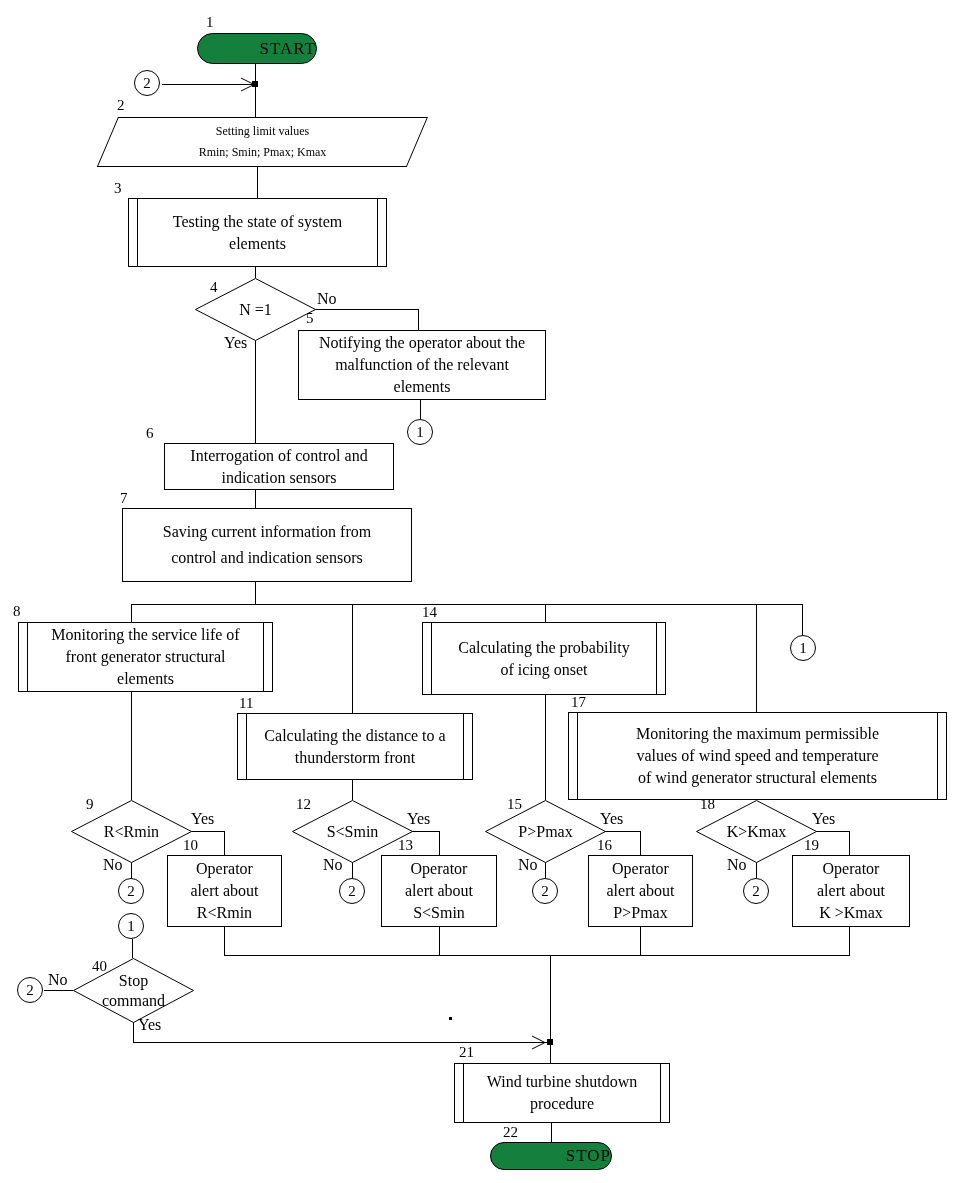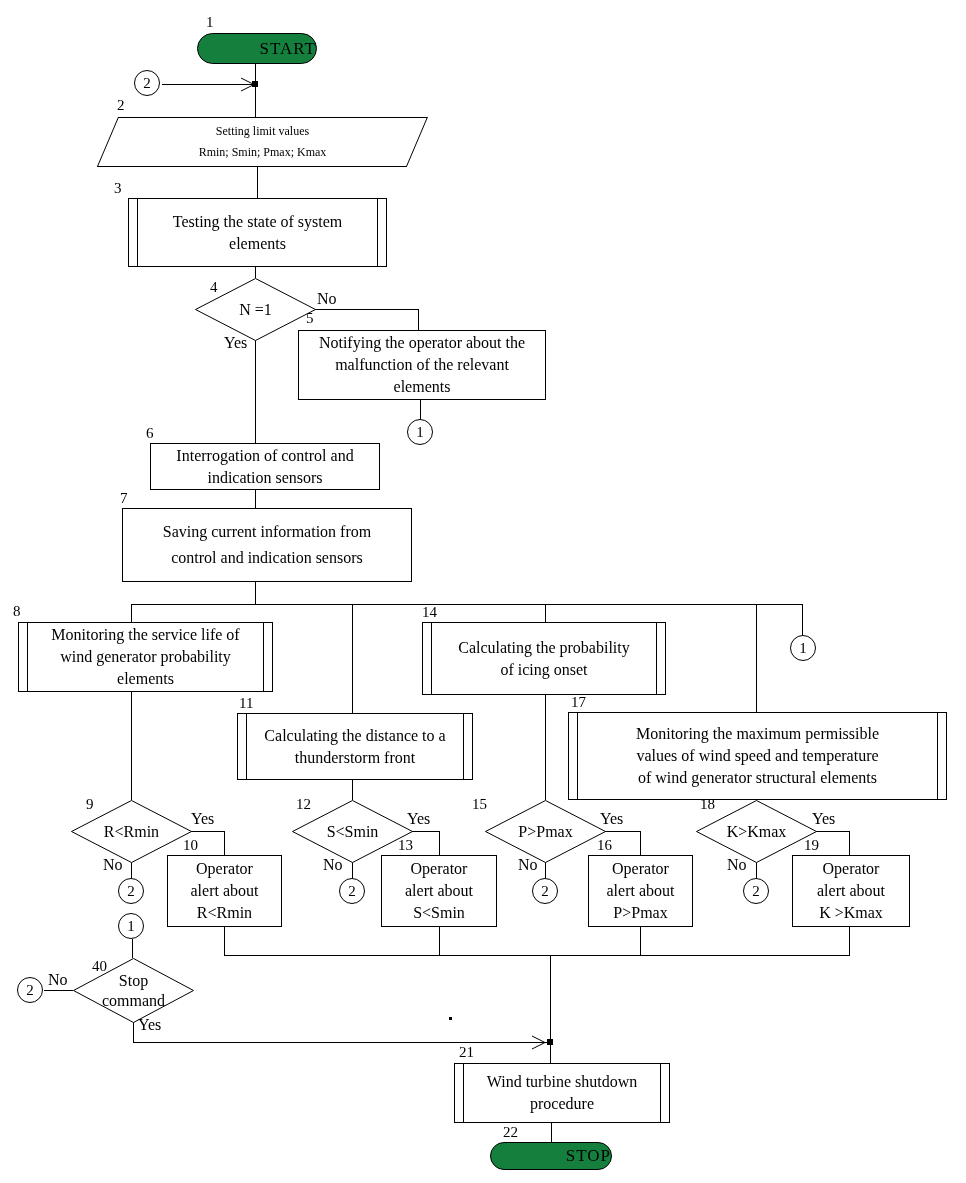--- a/index.html
+++ b/index.html
@@ -106,35 +106,35 @@
       <polygon points="60.5,0.5 120.5,31.5 60.5,62.5 0.5,31.5" fill="#fff" stroke="#000" stroke-width="1"></polygon>
     </svg>
   <div class="diatxt" style="left:195px;top:278px;width:121px;height:63px;">N =1</div>
 
   <div class="box" style="left:298px;top:330px;width:248px;height:70px;">
     <div>Notifying the operator about the</div>
     <div>malfunction of the relevant</div>
     <div>elements</div>
   </div>
 
-  <div class="box" style="left:150px;top:443px;width:230px;height:47px;">
+  <div class="box" style="left:164px;top:443px;width:230px;height:47px;">
     <div>Interrogation of control and</div>
     <div>indication sensors</div>
   </div>
 
   <div class="box" style="left:122px;top:508px;width:290px;height:74px;line-height:26px;">
     <div>Saving current information from</div>
     <div>control and indication sensors</div>
   </div>
 
   <div class="box" style="left:18px;top:622px;width:255px;height:70px;">
     <div class="bar l"></div>
     <div class="bar r"></div>
     <div>Monitoring the service life of</div>
-    <div>wind generator probability</div>
+    <div>front generator structural</div>
     <div>elements</div>
   </div>
 
   <div class="box" style="left:237px;top:713px;width:236px;height:67px;">
     <div class="bar l"></div>
     <div class="bar r"></div>
     <div>Calculating the distance to a</div>
     <div>thunderstorm front</div>
   </div>
 
@@ -230,21 +230,21 @@
   <div class="idn" style="left:306px;top:310px;">5</div>
   <div class="idn" style="left:146px;top:425px;">6</div>
   <div class="idn" style="left:120px;top:490px;">7</div>
   <div class="idn" style="left:13px;top:603px;">8</div>
   <div class="idn" style="left:86px;top:796px;">9</div>
   <div class="idn" style="left:183px;top:837px;">10</div>
   <div class="idn" style="left:239px;top:695px;">11</div>
   <div class="idn" style="left:296px;top:796px;">12</div>
   <div class="idn" style="left:398px;top:837px;">13</div>
   <div class="idn" style="left:422px;top:604px;">14</div>
-  <div class="idn" style="left:472px;top:796px;">15</div>
+  <div class="idn" style="left:507px;top:796px;">15</div>
   <div class="idn" style="left:597px;top:837px;">16</div>
   <div class="idn" style="left:571px;top:694px;">17</div>
   <div class="idn" style="left:700px;top:796px;">18</div>
   <div class="idn" style="left:804px;top:837px;">19</div>
   <div class="idn" style="left:92px;top:958px;">40</div>
   <div class="idn" style="left:459px;top:1044px;">21</div>
   <div class="idn" style="left:503px;top:1124px;">22</div>
 
   <div class="elb" style="left:317px;top:290px;">No</div>
   <div class="elb" style="left:224px;top:334px;">Yes</div>

